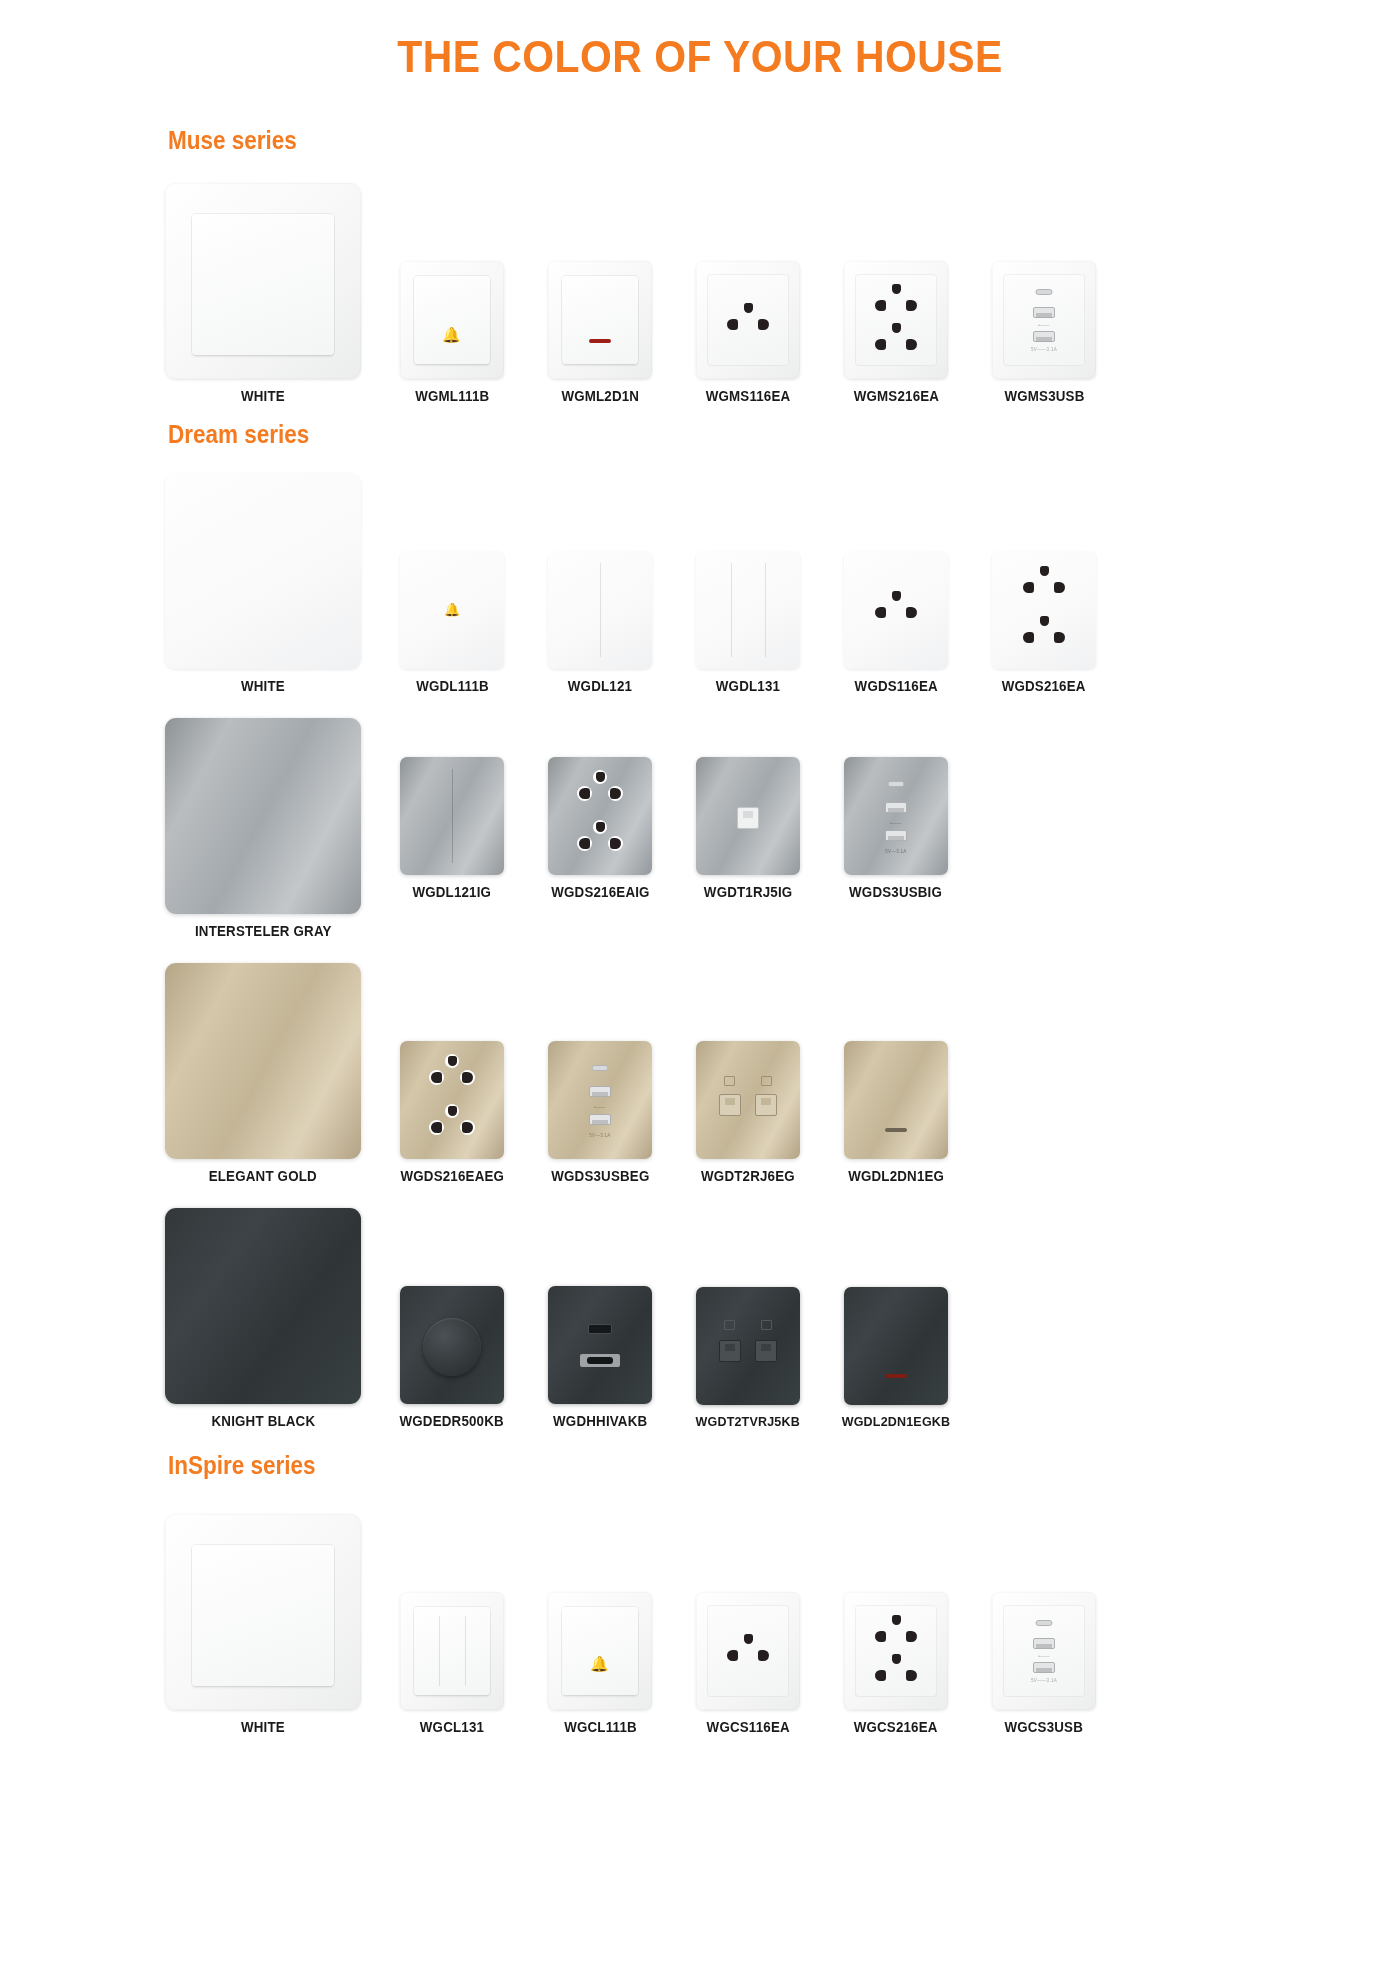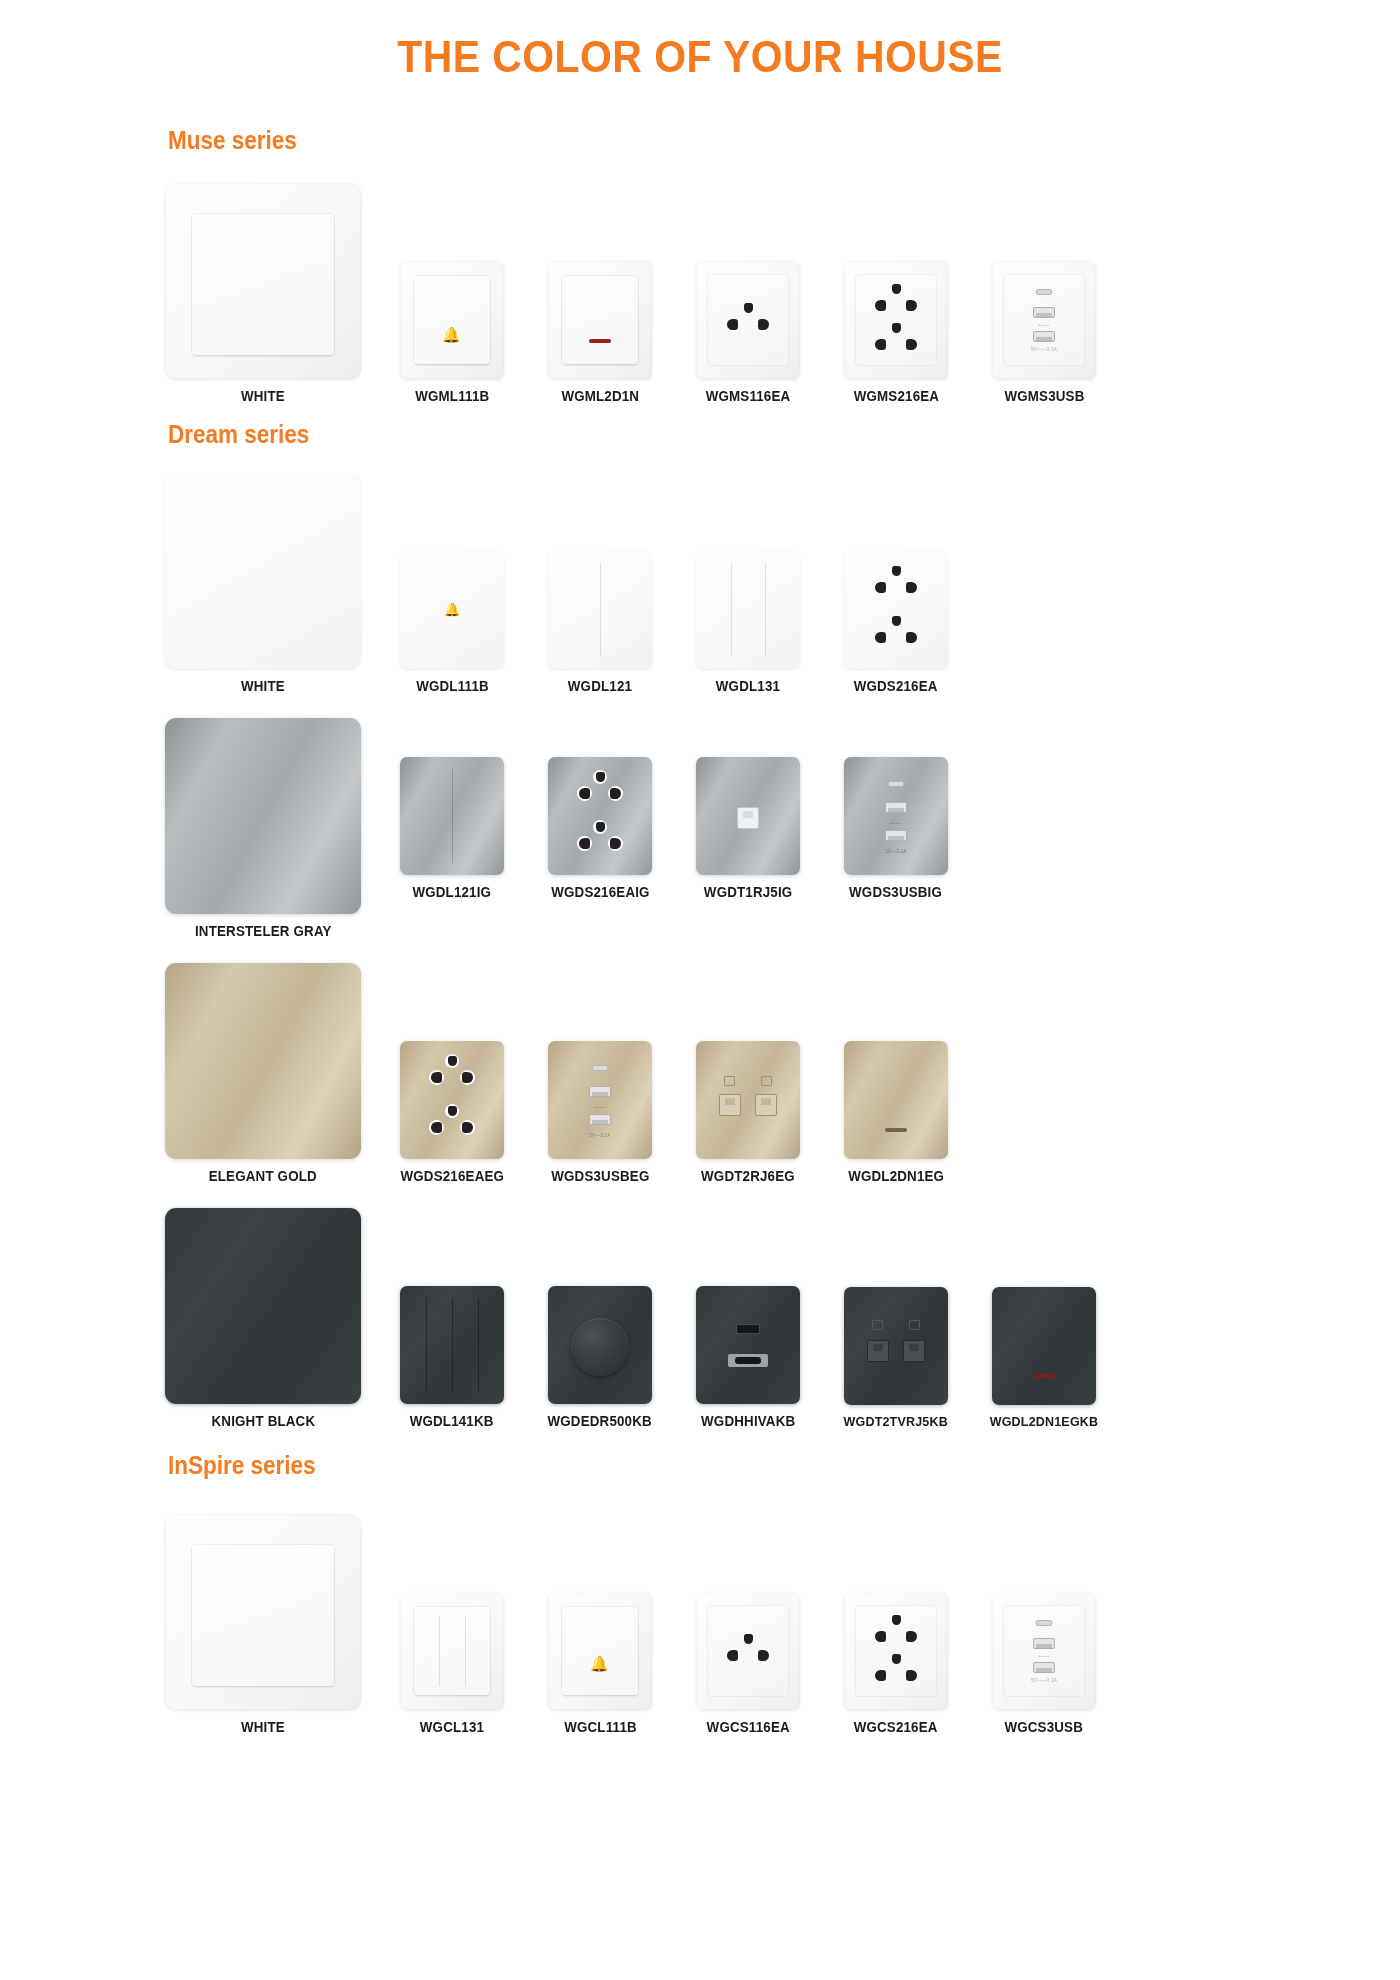--- a/index.html
+++ b/index.html
@@ -221,20 +221,30 @@
   </div>
 
   <div class="cell sm">
     <div class="panel md c-white2">
       <div class="divline" style="left:33.3%;"></div>
       <div class="divline" style="left:66.6%;"></div>
     </div>
     <div class="label">WGDL131</div>
   </div>
 
+  <div class="cell sm">
+    <div class="panel md c-white2">
+      <div class="sockgrp" style="top:34%;">
+        <div class="pin gnd"></div>
+        <div class="pin lft"></div>
+        <div class="pin rgt"></div>
+      </div>
+    </div>
+    <div class="label">WGDS116EA</div>
+  </div>
 
   <div class="cell sm">
     <div class="panel md c-white2">
       <div class="sockgrp" style="top:13%;">
         <div class="pin gnd"></div>
         <div class="pin lft"></div>
         <div class="pin rgt"></div>
       </div>
       <div class="sockgrp" style="top:55%;">
         <div class="pin gnd"></div>
@@ -364,28 +374,20 @@
     <div class="label">WGDL2DN1EG</div>
   </div>
 </div>
 
 <div class="row" style="margin-top:24px;">
   <div class="cell big">
     <div class="panel lg c-black"></div>
     <div class="label">KNIGHT BLACK</div>
   </div>
 
-  <div class="cell sm">
-    <div class="panel md c-black">
-      <div class="divline k" style="left:25%;"></div>
-      <div class="divline k" style="left:50%;"></div>
-      <div class="divline k" style="left:75%;"></div>
-    </div>
-    <div class="label">WGDL141KB</div>
-  </div>
 
   <div class="cell sm">
     <div class="panel md c-black">
       <div class="knob"></div>
     </div>
     <div class="label">WGDEDR500KB</div>
   </div>
 
   <div class="cell sm">
     <div class="panel md c-black">

